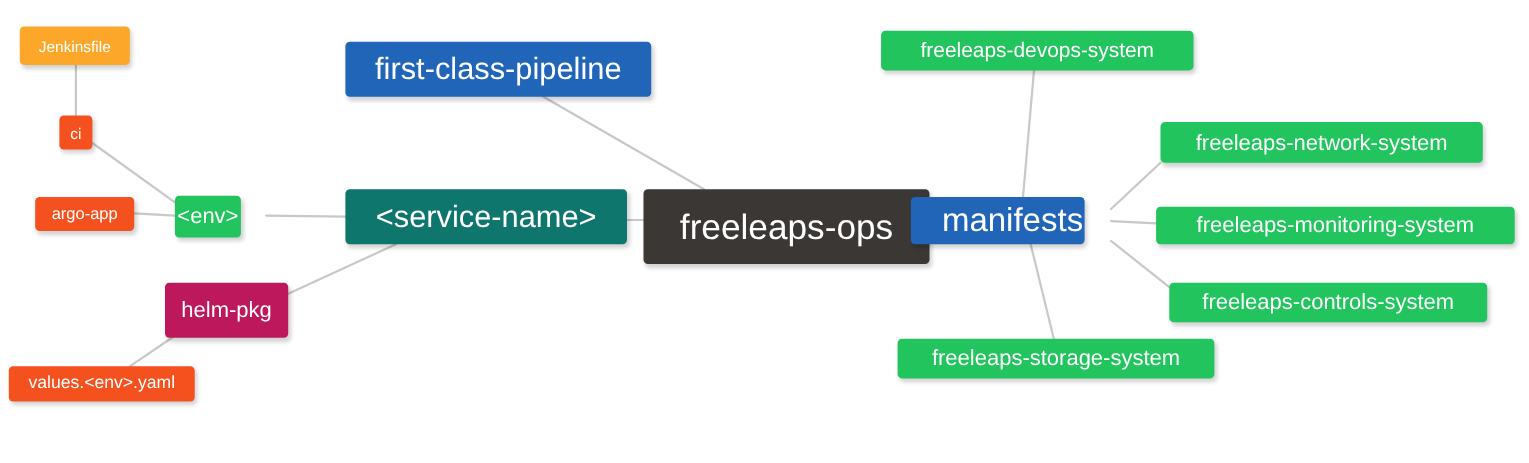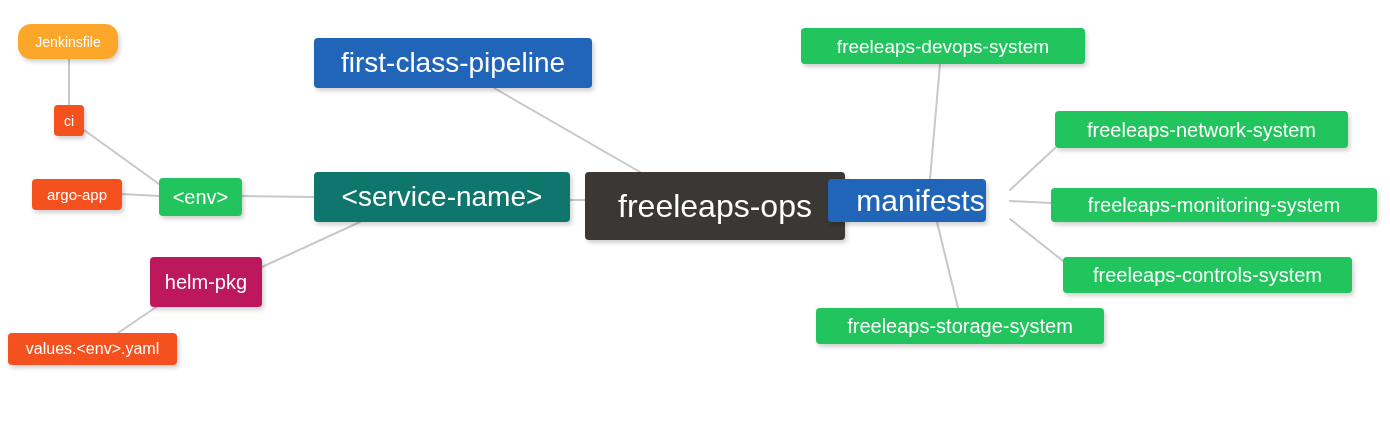--- a/index.html
+++ b/index.html
@@ -60,30 +60,30 @@
       <line x1="494" y1="88" x2="640" y2="172" stroke="#c8c8c8" stroke-width="2" stroke-linecap="round"></line>
       <line x1="570" y1="200" x2="585" y2="200" stroke="#c8c8c8" stroke-width="2" stroke-linecap="round"></line>
       <line x1="845" y1="200" x2="852" y2="200" stroke="#c8c8c8" stroke-width="2" stroke-linecap="round"></line>
       <line x1="940" y1="64" x2="930" y2="179" stroke="#c8c8c8" stroke-width="2" stroke-linecap="round"></line>
       <line x1="1055" y1="148" x2="1010" y2="190" stroke="#c8c8c8" stroke-width="2" stroke-linecap="round"></line>
       <line x1="1051" y1="203" x2="1010" y2="201" stroke="#c8c8c8" stroke-width="2" stroke-linecap="round"></line>
       <line x1="1063" y1="261" x2="1010" y2="219" stroke="#c8c8c8" stroke-width="2" stroke-linecap="round"></line>
       <line x1="958" y1="308" x2="937" y2="222" stroke="#c8c8c8" stroke-width="2" stroke-linecap="round"></line>
     </svg>
   <div id="nodes">
-      <div class="node" style="left: 18px; top: 24px; width: 100px; height: 35px; background: rgb(252, 166, 42); font-size: 14px; border-radius: 13px;">
+      <div class="node" style="left: 18px; top: 24px; width: 100px; height: 35px; background: rgb(252, 166, 42); font-size: 14px;">
         <span class="node-label">Jenkinsfile</span>
       </div>
       <div class="node" style="left: 54px; top: 105px; width: 30px; height: 31px; background: rgb(244, 81, 30); font-size: 14px;">
         <span class="node-label">ci</span>
       </div>
       <div class="node" style="left: 32px; top: 179px; width: 90px; height: 31px; background: rgb(244, 81, 30); font-size: 15px;">
         <span class="node-label">argo-app</span>
       </div>
-      <div class="node" style="left: 159px; top: 178px; width: 83px; height: 38px; background: rgb(33, 196, 93); font-size: 20px;">
+      <div class="node" style="left: 159px; top: 178px; width: 60px; height: 38px; background: rgb(33, 196, 93); font-size: 20px;">
         <span class="node-label">&lt;env&gt;</span>
       </div>
       <div class="node" style="left: 150px; top: 257px; width: 112px; height: 50px; background: #be185d; font-size: 20px;">
         <span class="node-label">helm-pkg</span>
       </div>
       <div class="node" style="left: 8px; top: 333px; width: 169px; height: 32px; background: rgb(244, 81, 30); font-size: 16px;">
         <span class="node-label">values.&lt;env&gt;.yaml</span>
       </div>
       <div class="node" style="left: 314px; top: 38px; width: 278px; height: 50px; background: rgb(32, 101, 184); font-size: 28px; justify-content: center;">
         <span class="node-label">first-class-pipeline</span>

